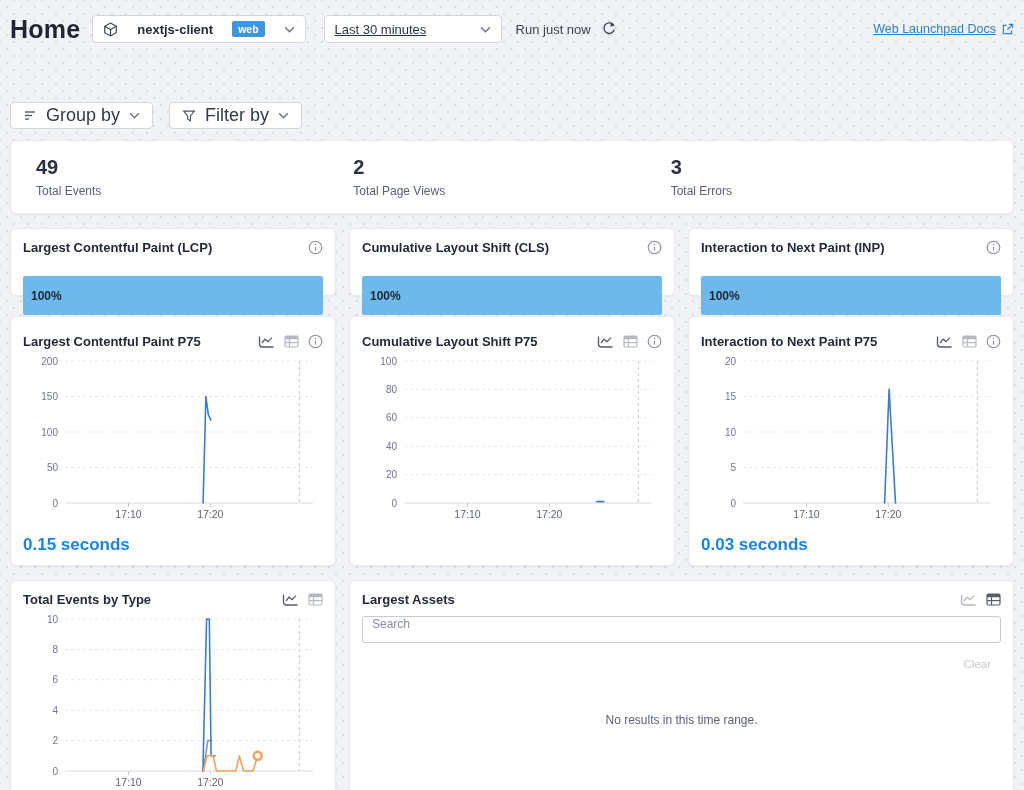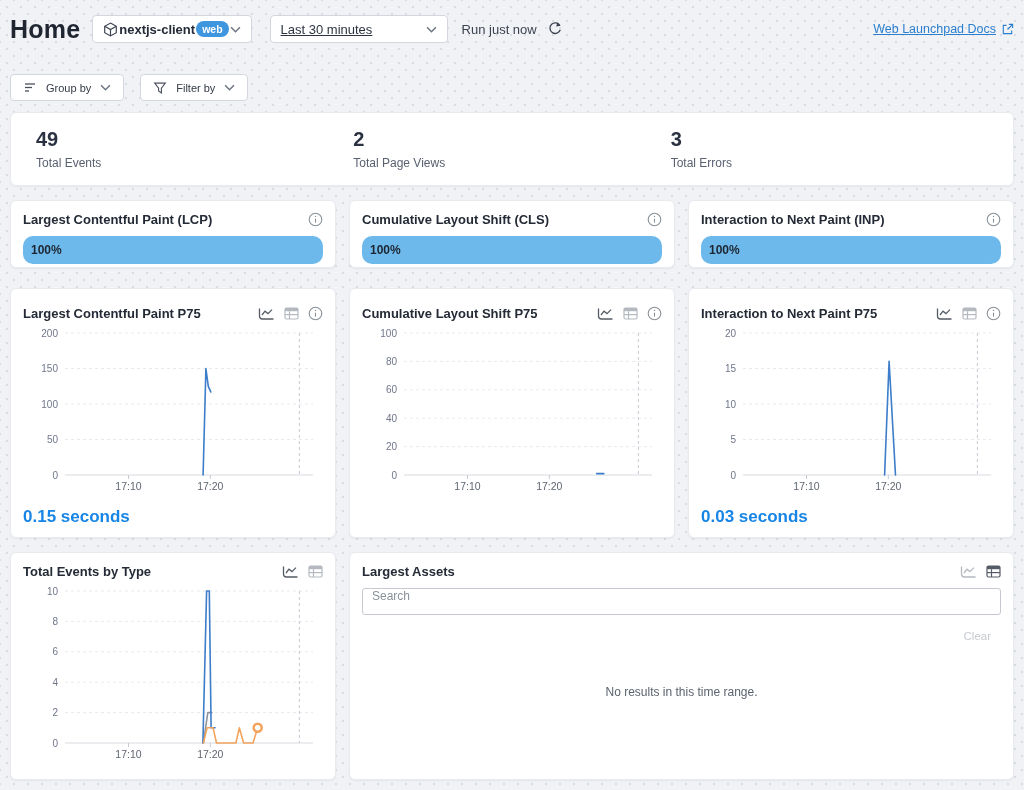--- a/index.html
+++ b/index.html
@@ -14,55 +14,55 @@
     background-position:0 0, 7px 7px;
     color:#242b36;
     overflow:hidden;
   }
   .page { padding:14px 10px 10px; }
 
   
   .header { display:flex; align-items:center; height:30px; }
   .page-title { font-size:25px; font-weight:700; color:#1f2531; letter-spacing:.2px; margin-right:12px; }
   .btn, .select {
-    display:flex; align-items:center; gap:1px;
+    display:flex; align-items:center; gap:19px;
     background:#fff; border:1px solid #d3d7dd; border-radius:4px;
     height:28px; padding:0 10px; font-size:13px; color:#2c3340; cursor:pointer;
   }
   .select.project { margin-right:18px; }
   .select.time { width:178px; margin-right:14px;text-decoration:underline; }
   .select .grow { flex:1; }
-  .badge { background:#3e96df; color:#fff; font-size:10.5px; font-weight:700; border-radius:8px; padding:2px 6px; }
+  .badge { background:#3e96df; color:#fff; font-size:10.5px; font-weight:700; border-radius:2px; padding:2px 6px; }
   .proj-name { font-weight:700; font-size:13px; color:#242b36; }
   .run-wrap { display:flex; align-items:center; gap:10px; font-size:13px; color:#3c4350; }
   .spacer { flex:1; }
   .docs-link { display:flex; align-items:center; gap:5px; font-size:12.5px; color:#2b7fce; text-decoration:underline; cursor:pointer; }
   svg.ic { display:block; }
 
   
   .toolbar { display:flex; gap:16px; margin-top:30px; }
-  .toolbar .btn { height:27px; font-size:11px; gap:9px; padding:0 12px; color:#333a46; }
+  .toolbar .btn { height:27px; font-size:18px; gap:9px; padding:0 12px; color:#333a46;margin-top:28px; }
 
   
   .card {
     background:#fff; border:1px solid #e8eaee; border-radius:6px;
     box-shadow:0 1px 2px rgba(20,28,40,.05);
   }
 
   
   .stats-card { margin-top:11px; height:74px; display:grid; grid-template-columns:repeat(3,1fr); align-items:center; padding:0 25px; }
   .stat-value { font-size:20px; font-weight:600; color:#2a3140; }
   .stat-label { font-size:12px; color:#596070; margin-top:5px; }
 
   
   .metrics-row { margin-top:14px; display:grid; grid-template-columns:repeat(3,1fr); gap:13px; }
   .metric-card { height:68px; padding:11px 12px 12px; }
   .card-title-row { display:flex; align-items:center; }
   .card-title { font-size:13px; font-weight:700; color:#242b36; flex:1; }
-  .score-bar-track { margin-top:9px; height:28px; border-radius:10px; overflow:hidden; background:transparent; }
+  .score-bar-track { margin-top:21px; height:39px; border-radius:0; overflow:hidden; background:transparent; }
   .score-bar { height:100%; background:#6db9ec; border-radius:2px; display:flex; align-items:center; }
   .score-bar span { font-size:12px; font-weight:600; color:#1d2630; padding-left:8px; }
 
   
   .charts-row { margin-top:20px; display:grid; grid-template-columns:repeat(3,1fr); gap:13px; }
   .chart-card { height:250px; padding:11px 12px 10px; display:flex; flex-direction:column;justify-content:flex-end; }
   .chart-area { height:172px; margin-top:4px; }
   .chart-value { font-size:17px; font-weight:700; color:#1785e6; margin-top:10px; min-height:20px; }
   .icon-group { display:flex; align-items:center; gap:9px; }
   .icon-btn { background:none; border:none; padding:0; cursor:pointer; line-height:0; }

